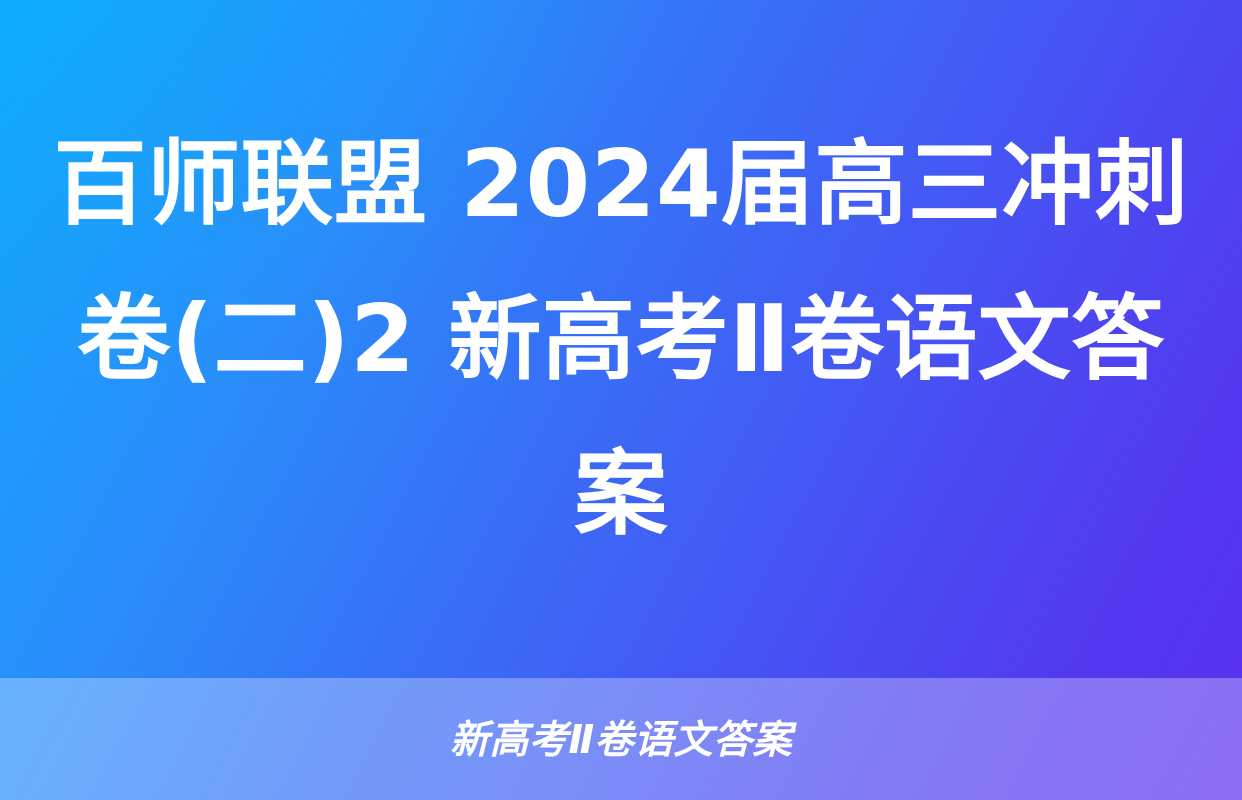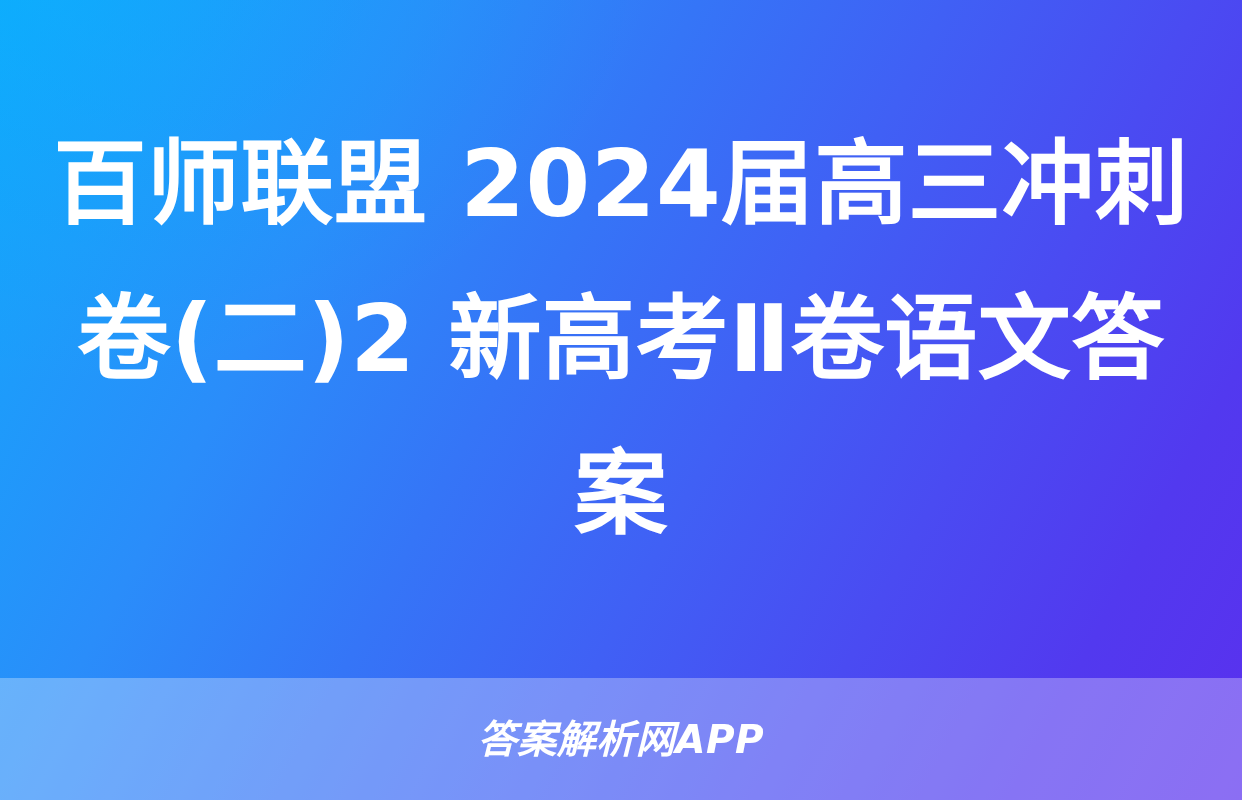--- a/index.html
+++ b/index.html
@@ -103,16 +103,16 @@
 <div id="screenshot-root">
 
   <div class="bg-gradient"></div>
   <div class="bg-sheen"></div>
 
   <div class="title-area">
     <h1 class="title-text">百师联盟 2024届高三冲刺卷(二)2 新高考Ⅱ卷语文答案</h1>
   </div>
 
   <div class="footer-band">
-    <p class="footer-text">答案解析网APP</p>
+    <p class="footer-text">新高考Ⅱ卷语文答案</p>
   </div>
 
 </div>
 
 </body></html>

